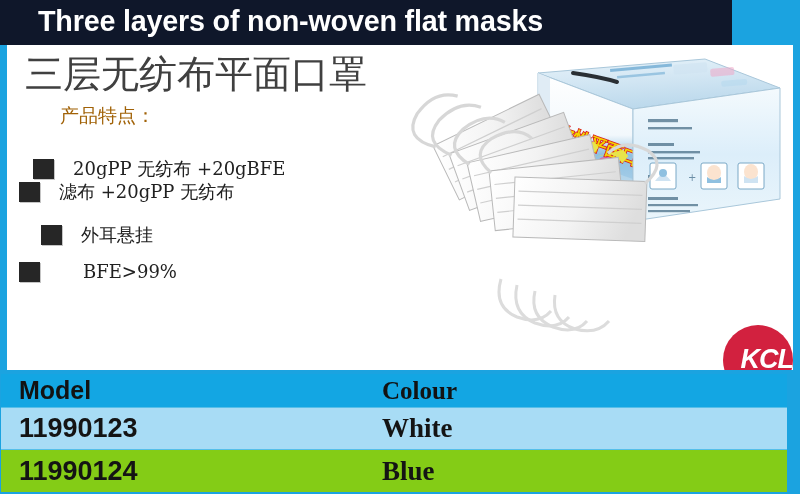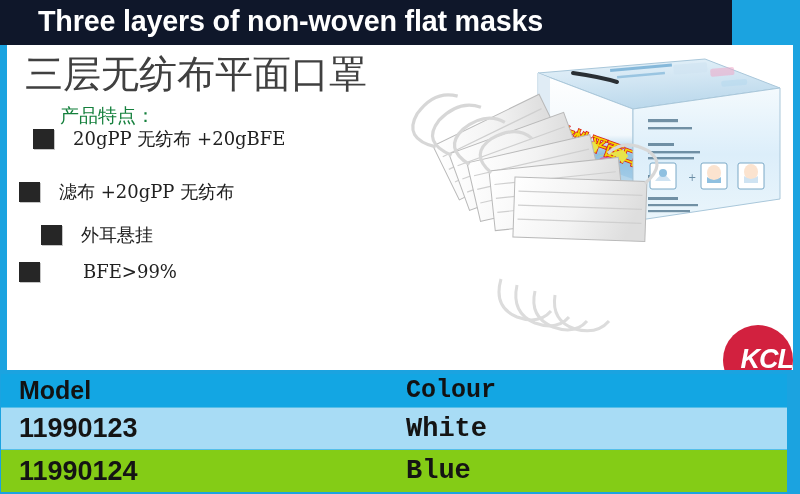--- a/index.html
+++ b/index.html
@@ -37,37 +37,37 @@
     font-size:38px;font-weight:500;color:#404040;
     letter-spacing:0px;white-space:nowrap;
   }
 
   .features{
     position:absolute;left:0;top:58px;width:400px;
   }
   .feat-heading{
     position:absolute;left:53px;top:0;
     font-family:Liberation Mono, monospace;
-    font-size:19px;color:#15803d;white-space:nowrap;
+    font-size:19px;color:#a16207;white-space:nowrap;
   }
   .feat-row{
     position:absolute;left:12px;
     display:flex;align-items:center;
   }
   .feat-row .bullet{
     width:21px;height:20px;background:#262626;
     display:inline-block;flex:none;
     box-shadow:1px 1px 0 rgba(150,150,150,.55);
   }
   .feat-row .feat-text{
     margin-left:19px;
     font-family:"DejaVu Serif",serif;
     font-size:18px;color:#212121;white-space:nowrap;
   }
-  .feat-r0{top:24px;padding-left:14px;}
+  .feat-r0{top:54px;padding-left:14px;}
   .feat-r1{top:77px;}
   .feat-r2{top:120px;padding-left:22px;}
   .feat-r3{top:158px;gap:24px;}
 
   
   .photo{
     position:absolute;left:398px;top:6px;width:388px;height:290px;
   }
   .photo svg{display:block;width:100%;height:100%;}
 
@@ -93,23 +93,22 @@
     position:absolute;left:0;width:786px;
     display:flex;align-items:center;
   }
   .trow .c-model{
     position:absolute;left:18px;
     font-family:"Liberation Sans",sans-serif;
     white-space:nowrap;
   }
   .trow .c-colour{
     position:absolute;left:381px;
-    font-family:Liberation Mono, monospace;
+    font-family:Liberation Serif, serif;
     white-space:nowrap;
-    margin-left:24px;
   }
   .thead{
     top:0;height:33px;background:#13a6e3;
   }
   .thead .c-model,.thead .c-colour{
     font-size:25px;font-weight:bold;color:#121212;
   }
   .tr1{top:34px;height:41px;background:#a8dcf5;}
   .tr2{top:76px;height:42px;background:#84cc16;}
   .tr1 .c-model,.tr1 .c-colour,

